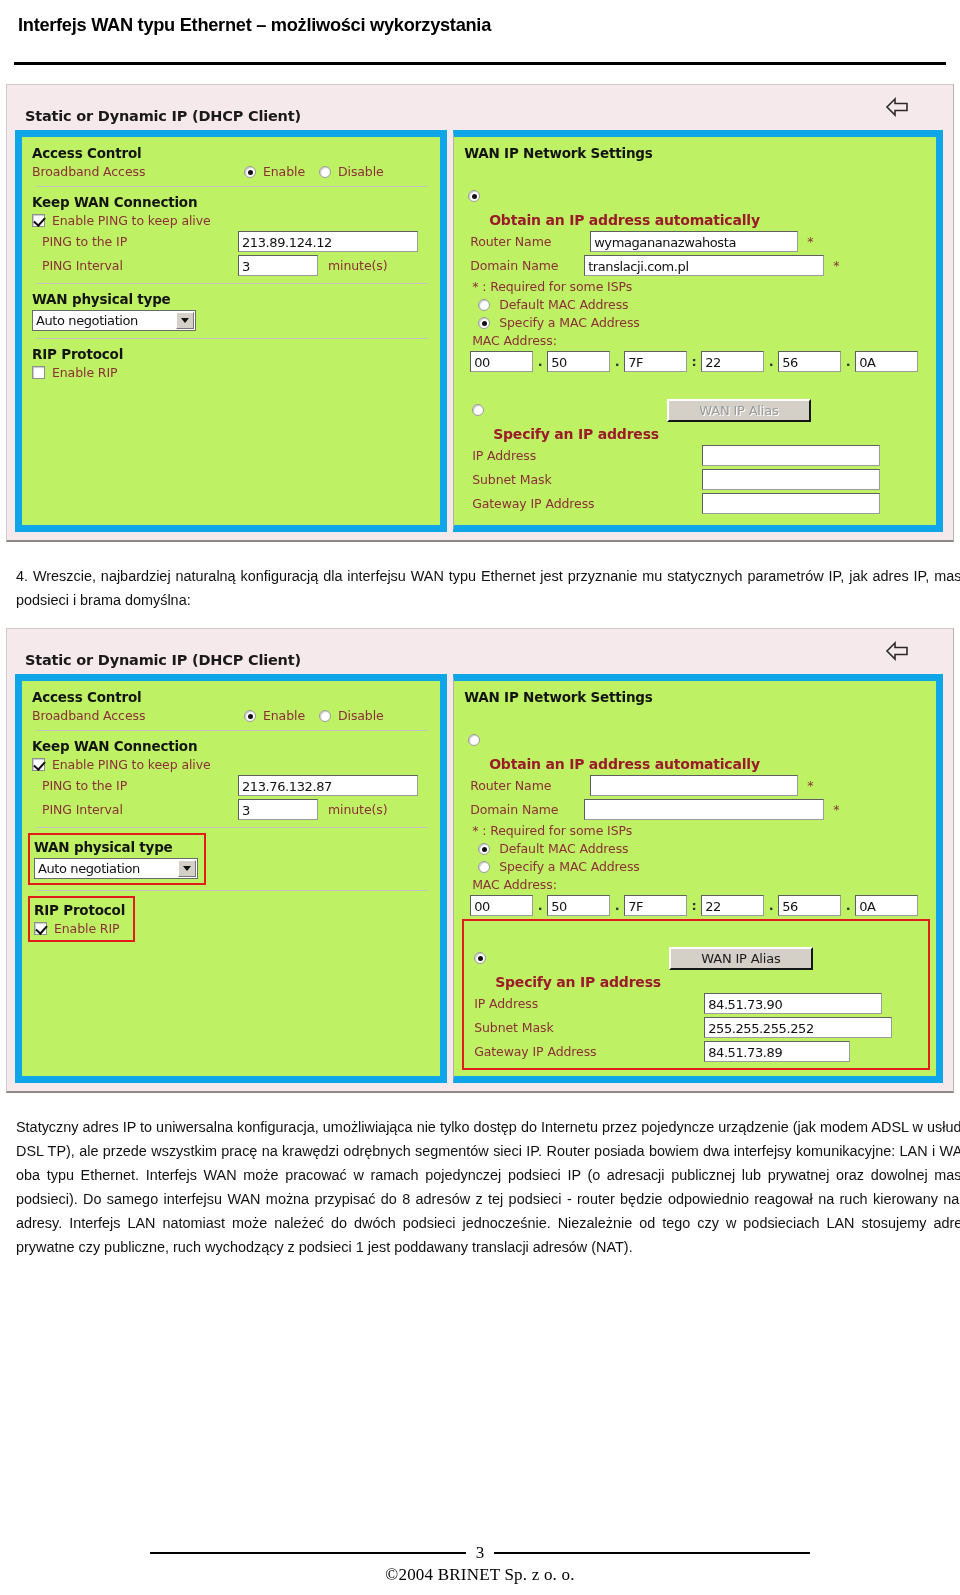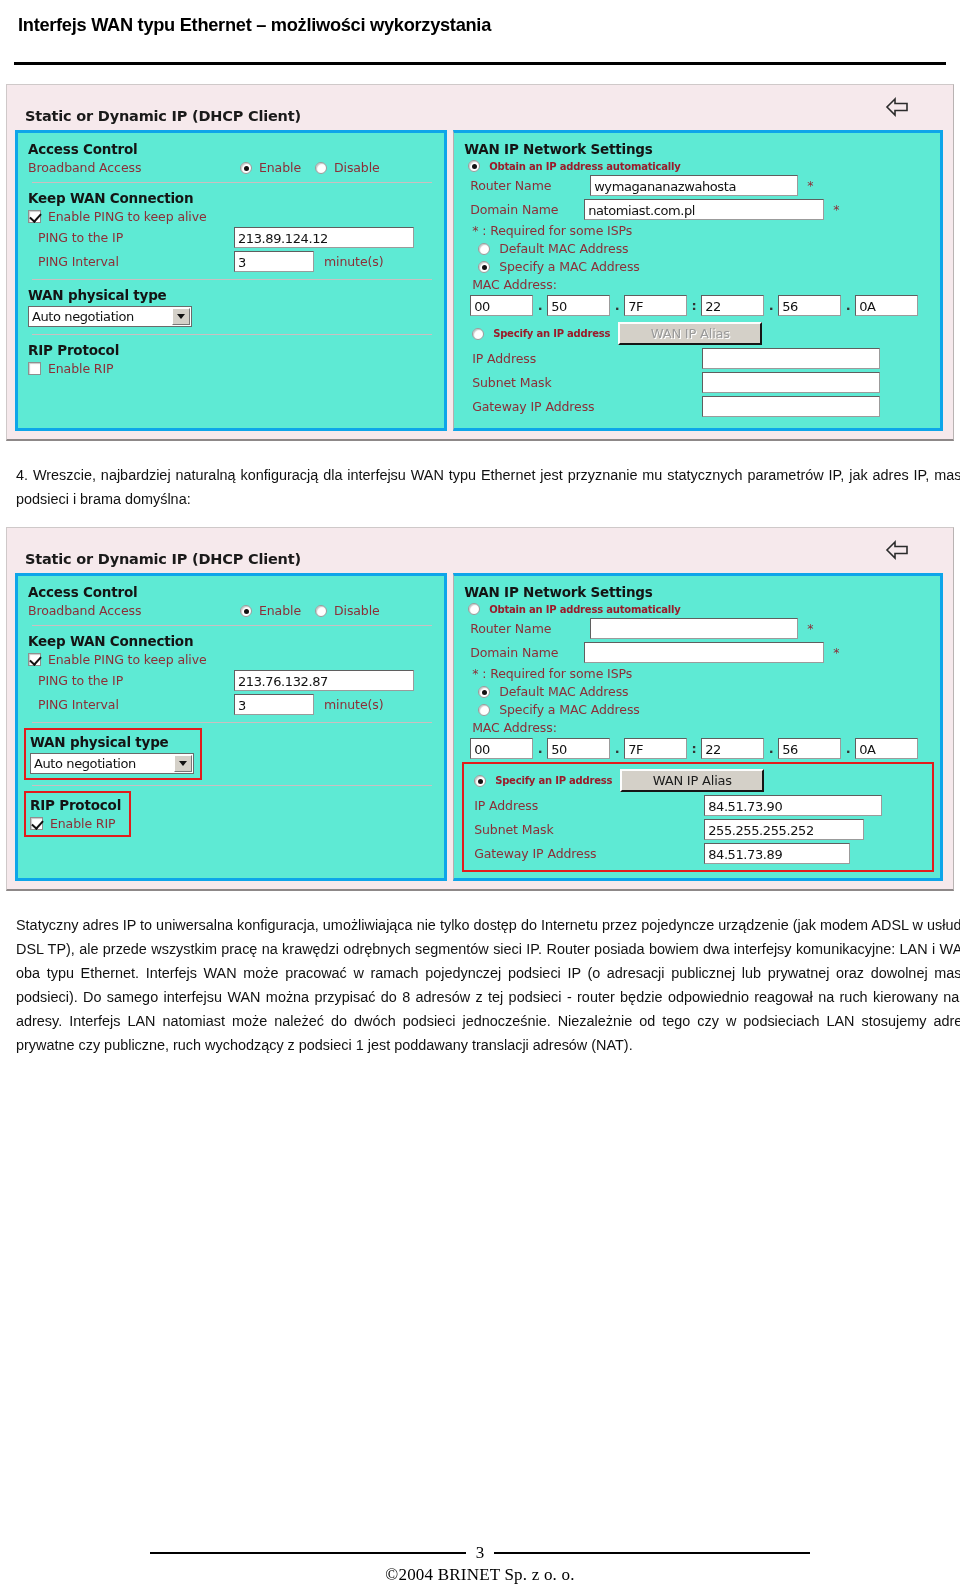--- a/index.html
+++ b/index.html
@@ -76,22 +76,22 @@
     position:absolute;
     right:42px; top:12px;
     width:26px; height:20px;
   }
   .shot-body {
     display:flex;
     padding:6px 10px 8px 8px;
     gap:0px;
   }
   .col {
-    border:3px solid #0ea5e9;
-    background:#5eead4;
+    border:7px solid #0ea5e9;
+    background:#bef264;
     padding:6px 8px 8px 10px;
     position:relative;
   }
   .col-left { width:434px; }
   .col-right { width:492px; margin-left:6px; border-left:1px solid #b5aeae; }
 
   .sec-head {
     font-size:13.5px;
     font-weight:bold;
     color:#141414;
@@ -99,25 +99,26 @@
     margin:2px 0 3px 0;
     font-family:"DejaVu Sans", sans-serif;
   }
   .lbl {
     font-size:12.5px;
     color:#8c2f38;
     font-family:"DejaVu Sans", sans-serif;
     letter-spacing:-0.1px;
   }
   .lbl-strong {
-    font-size:10px;
+    font-size:14px;
     font-weight:bold;
     color:#9b1b2a;
     font-family:"DejaVu Sans", sans-serif;
     letter-spacing:-0.2px;
+    margin-top:48px;
   }
   .row { display:flex; align-items:center; margin:3px 0; }
   .hr-soft { height:1px; background:#cbbfc0; margin:7px 4px 7px 4px; }
 
   
   .radio {
     width:12px;height:12px;border-radius:50%;
     border:1px solid #9a9a9a;
     background:#fff;
     display:inline-block;
@@ -309,21 +310,21 @@
         <span class="radio on" style="margin-left:4px"></span>
         <span class="lbl-strong" style="margin-left:9px">Obtain an IP address automatically</span>
       </div>
       <div class="row">
         <span class="lbl" style="width:120px;margin-left:6px">Router Name</span>
         <span class="inp" style="width:208px">wymagananazwahosta</span>
         <span class="lbl" style="margin-left:9px">*</span>
       </div>
       <div class="row">
         <span class="lbl" style="width:114px;margin-left:6px">Domain Name</span>
-        <span class="inp" style="width:240px">natomiast.com.pl</span>
+        <span class="inp" style="width:240px">translacji.com.pl</span>
         <span class="lbl" style="margin-left:9px">*</span>
       </div>
       <div class="row">
         <span class="lbl" style="margin-left:8px">* : Required for some ISPs</span>
       </div>
       <div class="row">
         <span class="radio" style="margin-left:14px"></span>
         <span class="lbl" style="margin-left:9px">Default MAC Address</span>
       </div>
       <div class="row">
@@ -480,21 +481,21 @@
           <span class="radio on" style="margin-left:8px"></span>
           <span class="lbl-strong" style="margin-left:9px">Specify an IP address</span>
           <span class="btn3d enabled" style="width:144px;margin-left:8px">WAN IP Alias</span>
         </div>
         <div class="row">
           <span class="lbl" style="width:230px;margin-left:8px">IP Address</span>
           <span class="inp" style="width:178px">84.51.73.90</span>
         </div>
         <div class="row">
           <span class="lbl" style="width:230px;margin-left:8px">Subnet Mask</span>
-          <span class="inp" style="width:160px">255.255.255.252</span>
+          <span class="inp" style="width:188px">255.255.255.252</span>
         </div>
         <div class="row" style="margin-bottom:0">
           <span class="lbl" style="width:230px;margin-left:8px">Gateway IP Address</span>
           <span class="inp" style="width:146px">84.51.73.89</span>
         </div>
       </div>
     </div>
   </div>
 </div>
 

